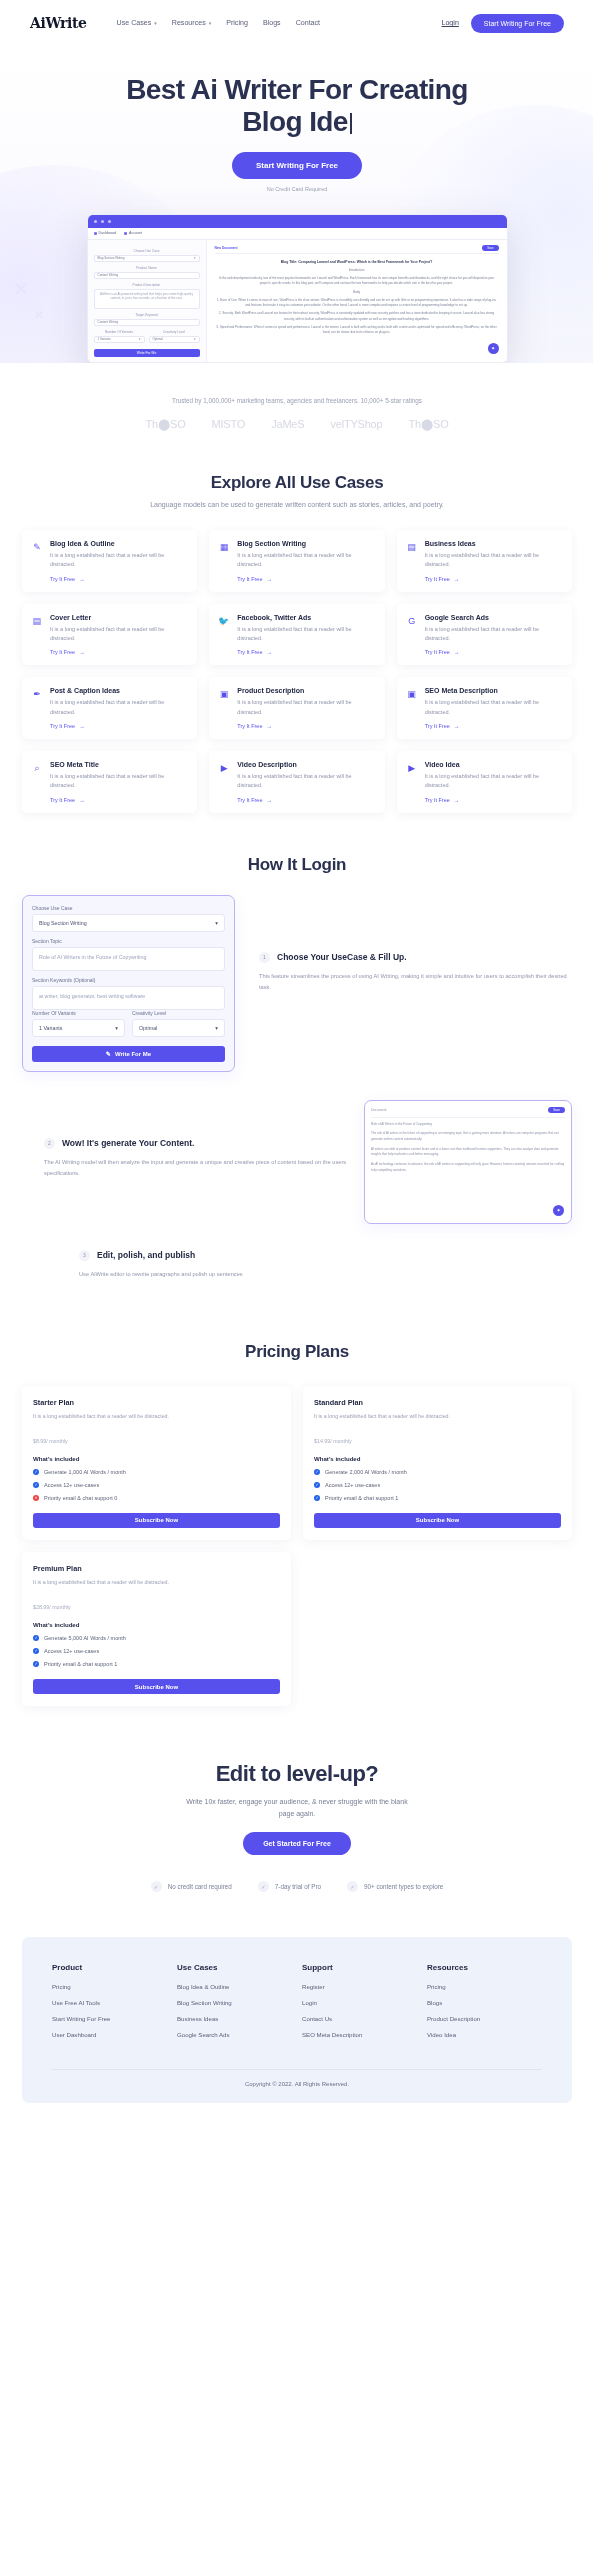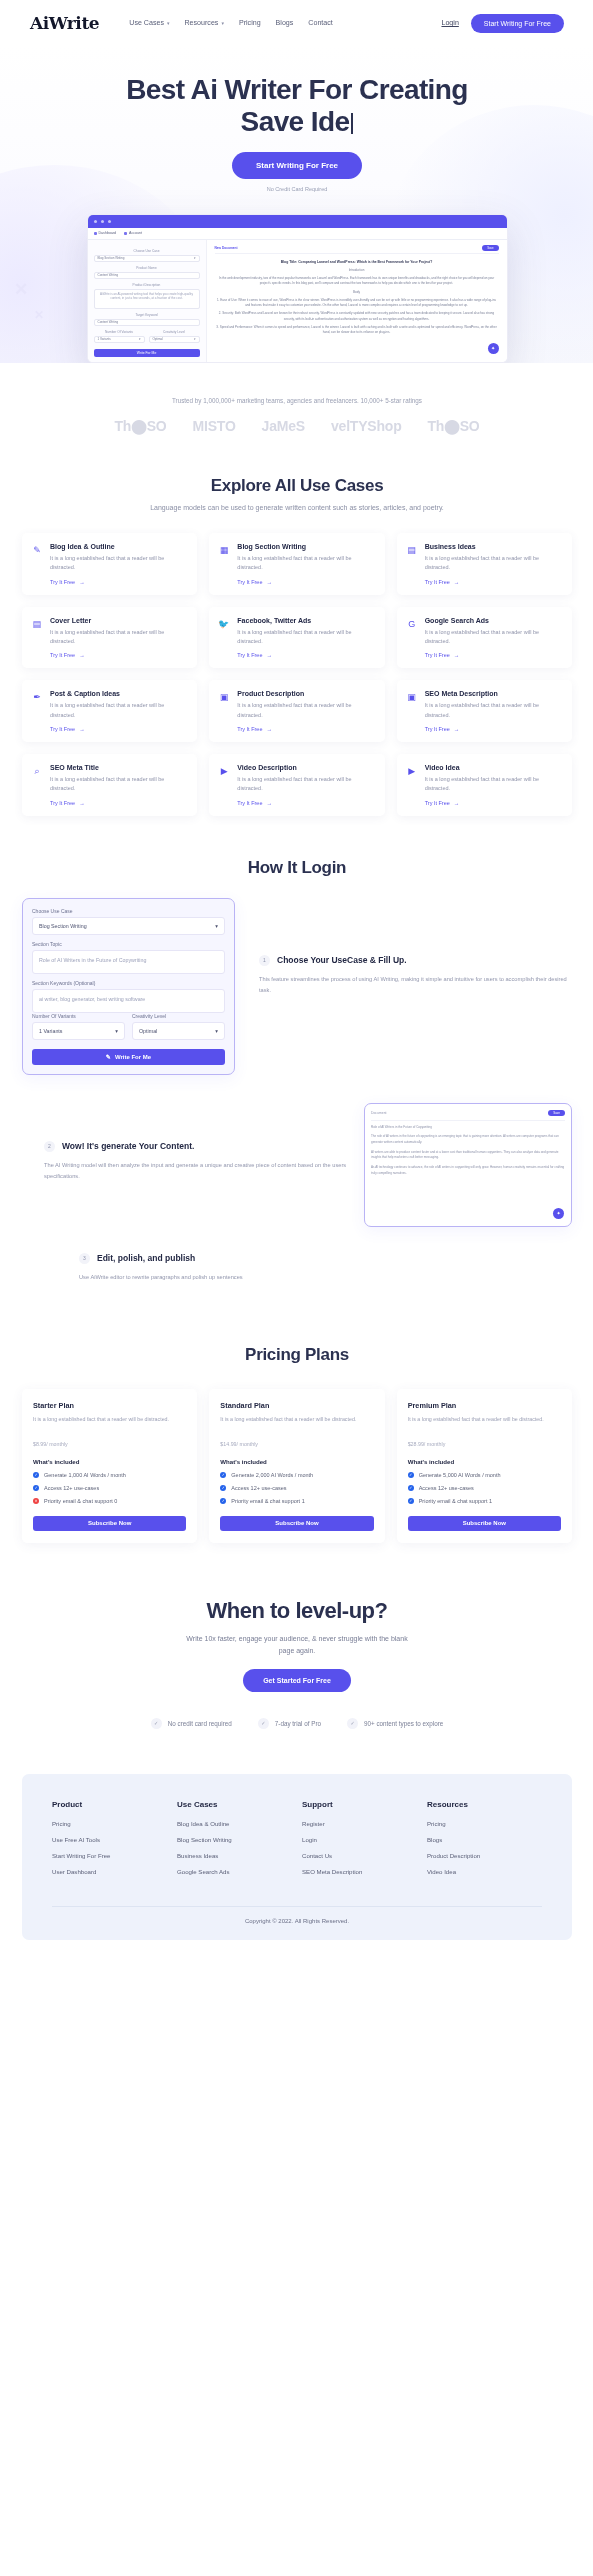--- a/index.html
+++ b/index.html
@@ -17,21 +17,21 @@
     height: 46px;
     display: flex;
     align-items: center;
     padding: 0 30px;
     background: #ffffff;
     position: relative;
     z-index: 30;
   }
   .logo {
     font-family: "DejaVu Serif", serif;
-    font-size: 17px;
+    font-size: 14px;
     font-weight: 700;
     color: #13172b;
     letter-spacing: -0.4px;
     margin-right: 30px;
   }
   .nav { display: flex; align-items: center; gap: 15px; flex: 1; }
   .nav-item {
     font-size: 7.1px;
     color: #5b607a;
     display: flex;
@@ -162,21 +162,21 @@
   .m-h { font-size:3.4px; color:#353a57; font-weight:600; margin: 6px 0 4px; }
   .m-p { font-size:3px; color:#7b8098; line-height:1.75; margin-bottom:3px;}
   .m-fab { position:absolute; right:8px; bottom:8px; width:11px;height:11px;border-radius:50%;
     background:#5850ec; color:#fff; display:flex;align-items:center;justify-content:center;font-size:5px;}
   .deco-x { position:absolute; color:#e7e5fb; font-size:17px; font-weight:700; }
 
   
   .trusted { padding: 34px 0 0; text-align: center; background:#fff; }
   .trusted p { font-size: 6.3px; color: #9ba0b4; }
   .logos { display:flex; justify-content:center; align-items:center; gap: 26px; margin-top: 14px; }
-  .brand { font-size: 14px; color: #d7d9e4; font-weight: 700; letter-spacing:-0.2px; display:flex; align-items:center; gap:2px;}
+  .brand { font-size: 11px; color: #d7d9e4; font-weight: 400; letter-spacing:-0.2px; display:flex; align-items:center; gap:2px;}
 
   
   .section { padding: 42px 0 0; }
   .sec-title { font-size: 17px; font-weight: 800; text-align: center; color: #2b3150; letter-spacing:-0.3px;}
   .sec-sub { font-size: 7px; color: #8a8fa5; text-align:center; margin-top: 8px; }
 
   
   .cards {
     display: grid; grid-template-columns: repeat(3, 1fr);
     gap: 12px; padding: 0 22px; margin-top: 22px;
@@ -237,21 +237,21 @@
   .doc-tabs { display:flex; gap:5px; align-items:center; border-bottom:1px solid #f0f1f8; padding-bottom:4px;}
   .doc-tab { font-size:3.4px; color:#9498b2;}
   .doc-pill { margin-left:auto; background:#5850ec;color:#fff;font-size:3px;padding:1px 5px;border-radius:6px;}
   .doc-p { font-size:3px; color:#8b90a8; line-height:1.9; margin-top:4px; }
   .doc-fab { position:absolute; right:7px; bottom:7px; width:11px;height:11px;border-radius:50%;
     background:#5850ec;color:#fff;display:flex;align-items:center;justify-content:center;font-size:5px;}
   .hiw-row3 { padding: 0 22px; margin-top: 26px; }
   .step3 { padding-left: 57px; }
 
   
-  .plans { display:grid; grid-template-columns: repeat(3,1fr); gap:12px; padding:0 22px; margin-top:24px; }
+  .plans { display:grid; grid-template-columns: repeat(2,1fr); gap:12px; padding:0 22px; margin-top:24px; }
   .plan { background:#fff; border-radius:5px; padding:12px 11px; box-shadow:0 2px 12px rgba(70,70,130,0.07); }
   .plan-name { font-size:7.3px; font-weight:700; color:#232844; }
   .plan-desc { font-size:5.3px; color:#9ca0b6; line-height:1.75; margin-top:5px; }
   .plan-price { font-size:14px; font-weight:800; color:#1e2339; margin-top:9px; }
   .plan-price span { font-size:5.3px; font-weight:400; color:#a7abbf; }
   .plan-inc { font-size:6.1px; font-weight:700; color:#232844; margin-top:9px; }
   .feat { display:flex; align-items:center; gap:5px; margin-top:7px; font-size:5.5px; color:#5e6379;}
   .tick { width:6px;height:6px;border-radius:50%;background:#2563eb;color:#fff;font-size:3.6px;
     display:flex;align-items:center;justify-content:center;flex:0 0 6px;}
   .tick.off { background:#ef4444; }
@@ -307,21 +307,21 @@
   </div>
 </div>
 
 <div class="hero">
   <div class="hero-blob blob1"></div>
   <div class="hero-blob blob2"></div>
   <div class="deco-x" style="left:14px; top:233px;">✕</div>
   <div class="deco-x" style="left:34px; top:262px; font-size:12px;">✕</div>
   <h1>
     <span>Best Ai Writer For Creating</span><br>
-    <span>Save Ide</span><span class="cursor-bar"></span>
+    <span>Blog Ide</span><span class="cursor-bar"></span>
   </h1>
   <button class="hero-cta">Start Writing For Free</button>
   <div class="hero-note">No Credit Card Required</div>
 
   
   <div class="mock-wrap">
     <div class="mock">
       <div class="mock-top">
         <span class="mock-dot"></span>
         <span class="mock-dot"></span>
@@ -674,21 +674,21 @@
         <div class="feat">
           <span class="tick">✓</span>
           <span>Priority email &amp; chat support 1</span>
         </div>
         <div class="plan-btn">Subscribe Now</div>
       </div>
     </div>
 </div>
 
 <div class="cta">
-  <h2>When to level-up?</h2>
+  <h2>Edit to level-up?</h2>
   <p>Write 10x faster, engage your audience, &amp; never struggle with the blank page again.</p>
   <button class="cta-btn">Get Started For Free</button>
   <div class="cta-feats">
     <div class="cta-feat">
       <span class="cta-tick">✓</span>
       <span>No credit card required</span>
     </div>
     <div class="cta-feat">
       <span class="cta-tick">✓</span>
       <span>7-day trial of Pro</span>

